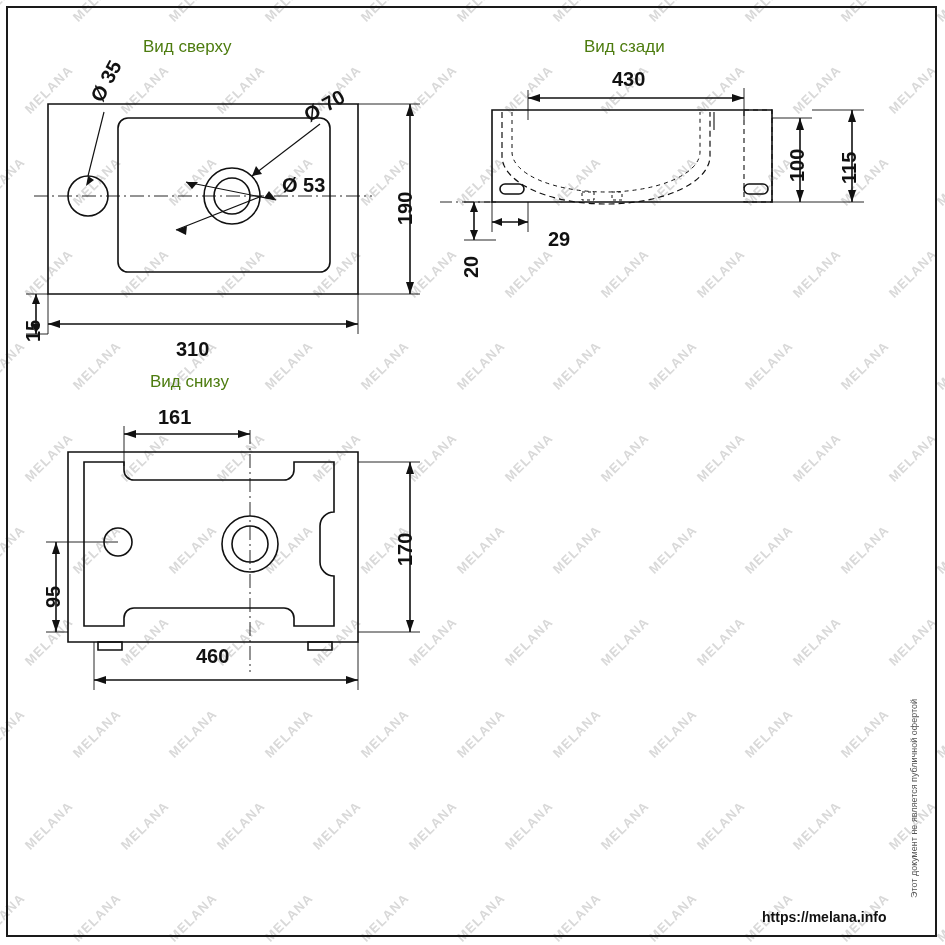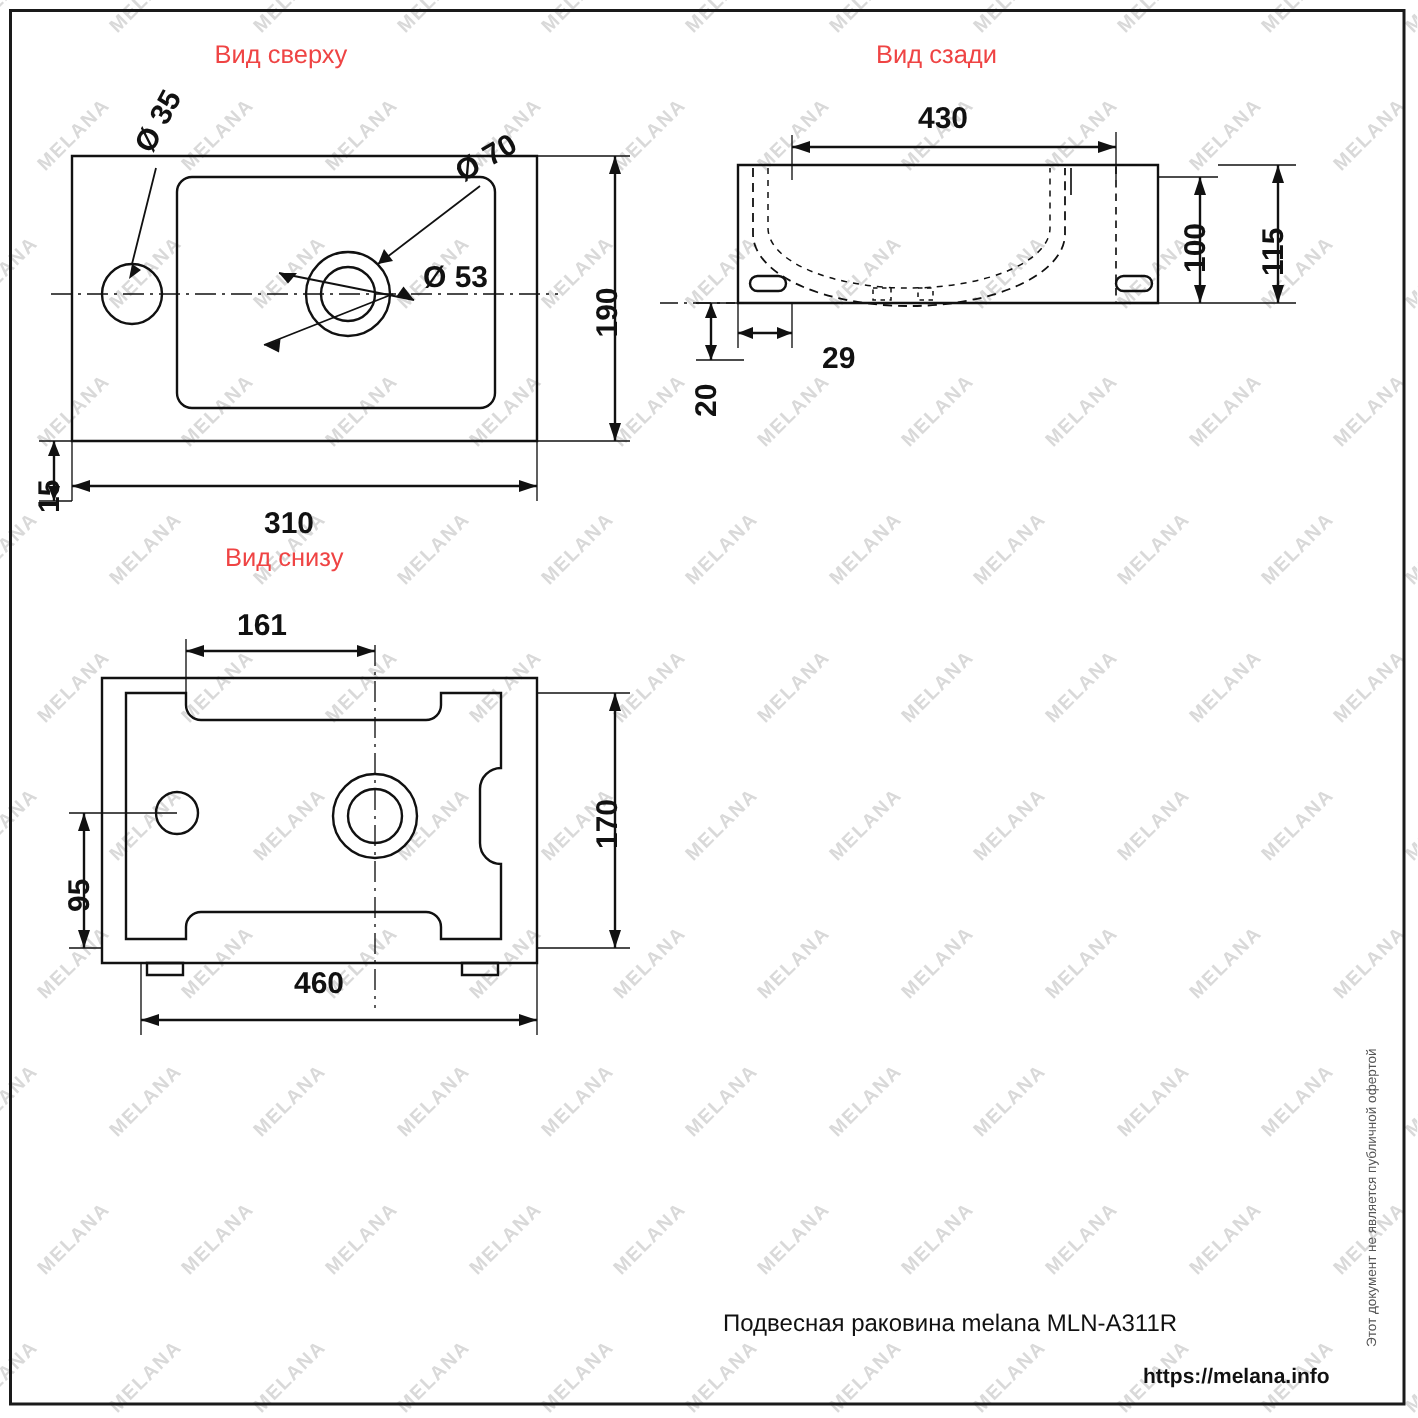--- a/index.html
+++ b/index.html
@@ -38,23 +38,24 @@
     font-weight: bold;
     letter-spacing: 1px;
     transform: rotate(-45deg);
     transform-origin: center center;
     white-space: nowrap;
     font-family: "Liberation Sans", sans-serif;
   }
   .view-title {
     position: absolute;
     font-size: 17px;
-    color: #ef4444;
+    color: #4d7c0f;
     font-family: "Liberation Sans", sans-serif;
     white-space: nowrap;
+    margin-top: 10px;
   }
   .dim {
     position: absolute;
     font-size: 20px;
     font-weight: bold;
     color: #111;
     white-space: nowrap;
     font-family: "Liberation Sans", sans-serif;
   }
   .dim.vert {
@@ -361,17 +362,16 @@
   <div class="dim vert" style="left:786px; top:182px;">100</div>
   <div class="dim vert" style="left:838px; top:184px;">115</div>
   <div class="dim vert" style="left:460px; top:278px;">20</div>
   <div class="dim" style="left:548px; top:228px;">29</div>
 
   <div class="dim" style="left:158px; top:406px;">161</div>
   <div class="dim vert" style="left:394px; top:566px;">170</div>
   <div class="dim vert" style="left:42px; top:608px;">95</div>
   <div class="dim" style="left:196px; top:645px;">460</div>
 
-  <div class="caption" style="left:482px; top:874px;">Подвесная раковина melana MLN-A311R</div>
   <div class="caption url" style="left:762px; top:909px;font-weight:bold;">https://melana.info</div>
   <div class="side-note" style="left:909px; top:898px;">Этот документ не является публичной офертой</div>
 
 </div>
 
 </body></html>

